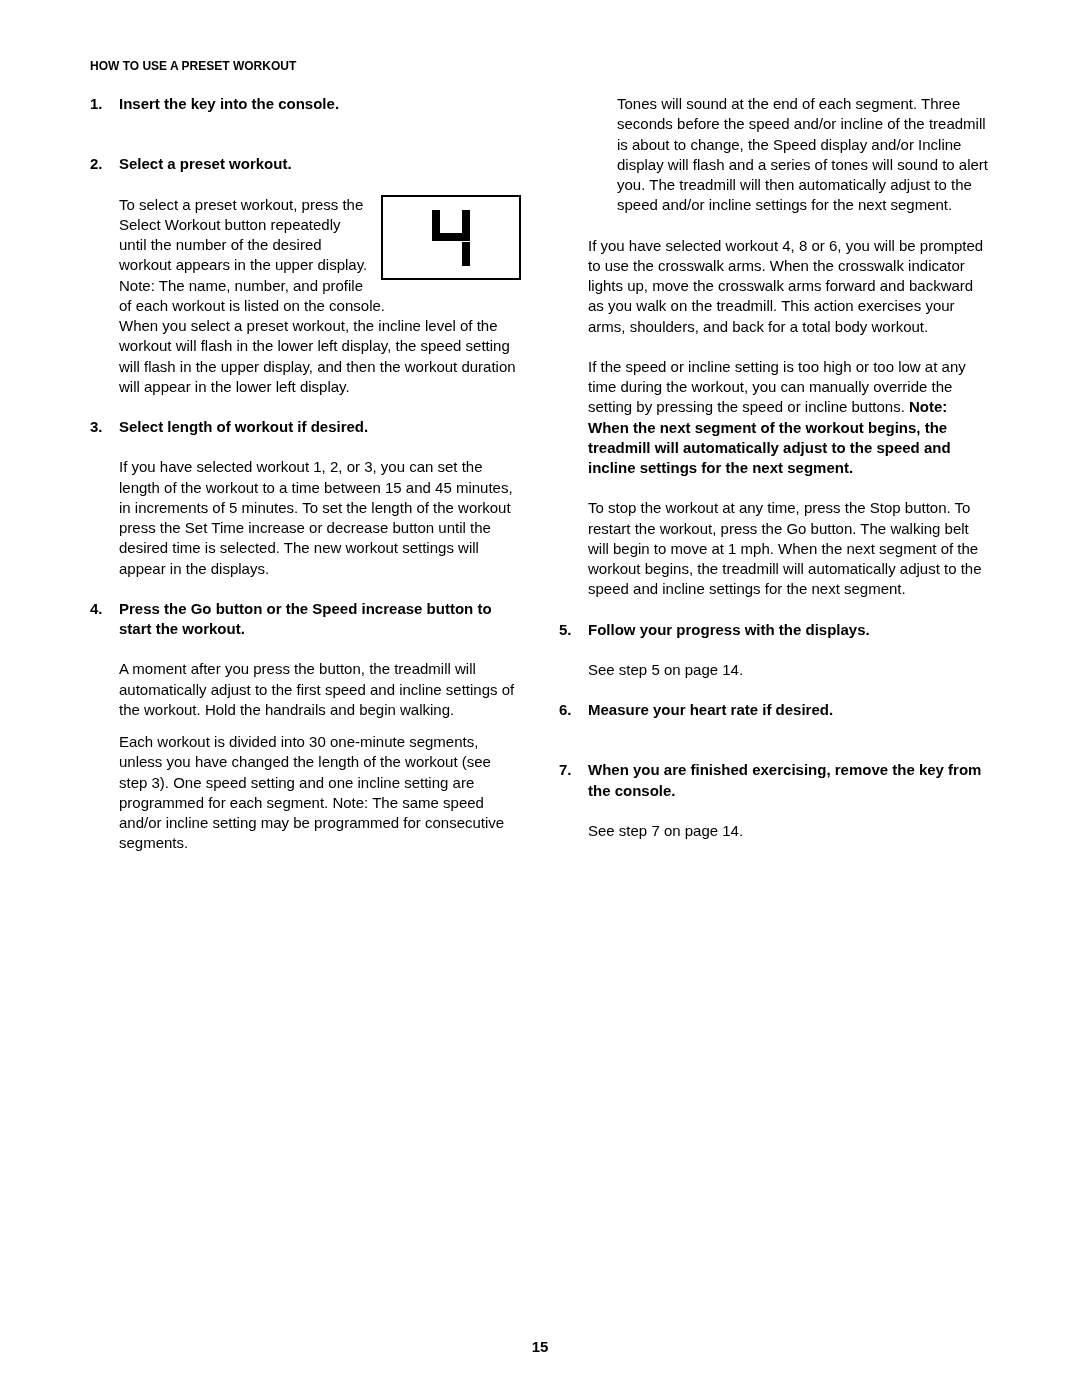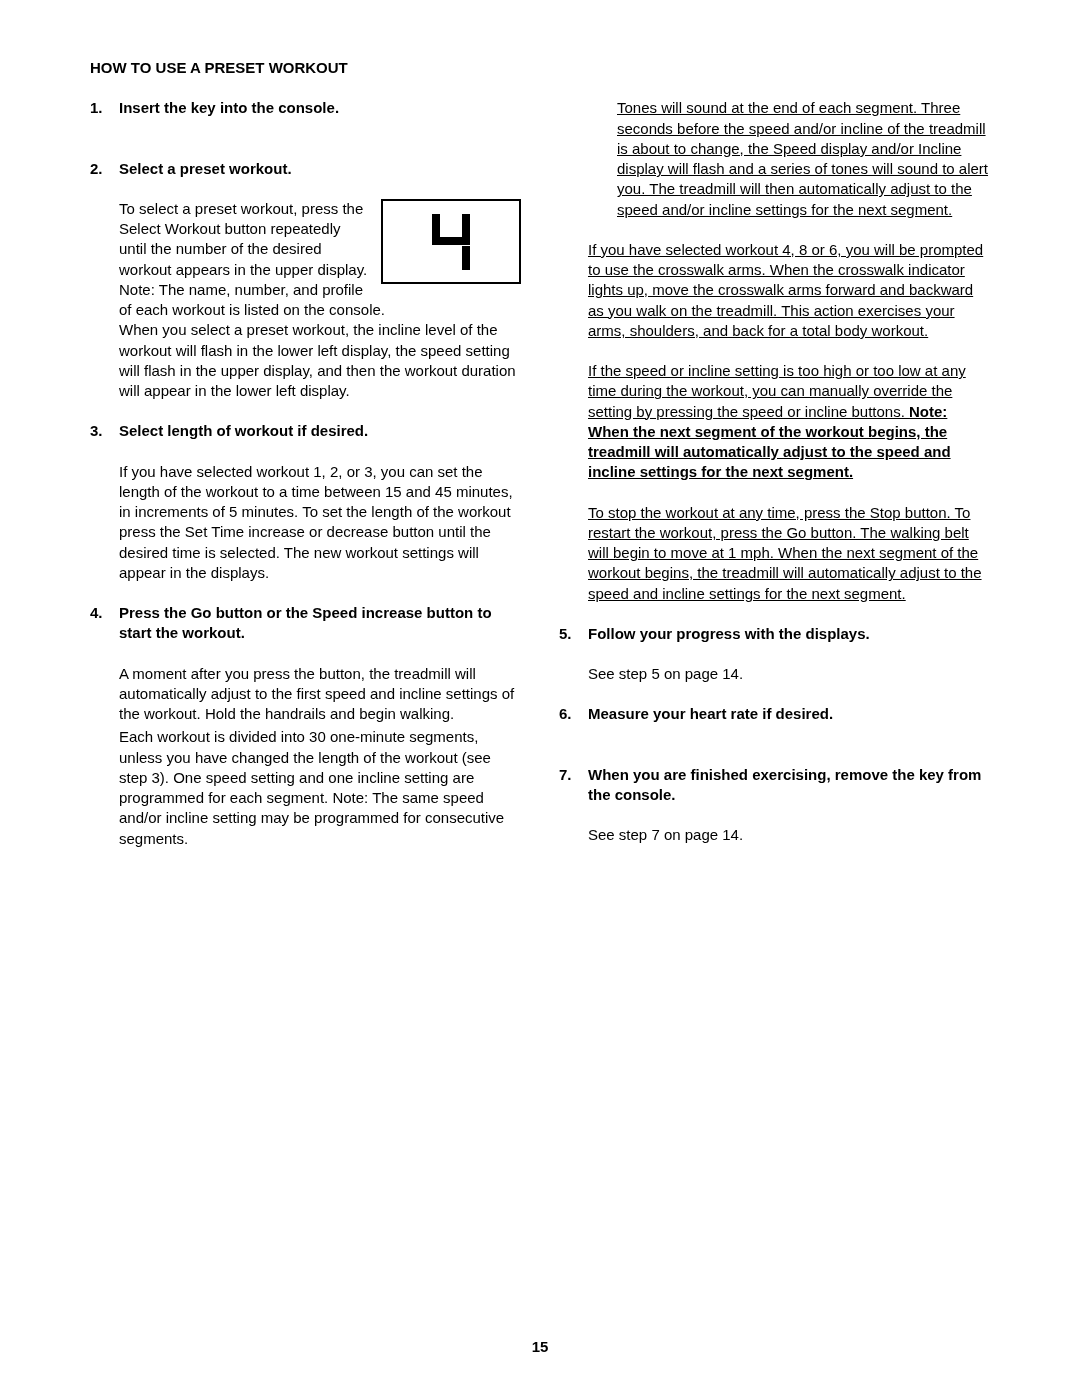--- a/index.html
+++ b/index.html
@@ -10,21 +10,21 @@
       color: #000;
       background: #fff;
       width: 1080px;
       height: 1397px;
       padding: 58px 90px 40px 90px;
       position: relative;
     }
     .section-title {
       font-weight: bold;
       margin-bottom: 20px;
-      font-size: 15px;
+      font-size: 12px;
     }
     .two-col {
       display: flex;
       gap: 38px;
     }
     .col {
       flex: 1;
       min-width: 0;
     }
     .step {
@@ -40,21 +40,21 @@
       width: 29px;
       flex-shrink: 0;
     }
     .step-title-text {
       flex: 1;
     }
     .step-body {
       padding-left: 29px;
     }
     .step-body p {
-      margin-bottom: 3px;
+      margin-bottom: 12px;
     }
     .step-body p:last-child {
       margin-bottom: 0;
     }
     .display-figure {
       float: right;
       width: 140px;
       height: 85px;
       border: 2px solid #000;
       margin-left: 10px;
@@ -152,21 +152,21 @@
       </div>
       <div class="step-body">
         <p>A moment after you press the button, the treadmill will automatically adjust to the first speed and incline settings of the workout. Hold the handrails and begin walking.</p>
         <p>Each workout is divided into 30 one-minute segments, unless you have changed the length of the workout (see step 3). One speed setting and one incline setting are programmed for each segment. Note: The same speed and/or incline setting may be programmed for consecutive segments.</p>
       </div>
     </div>
 
   </div>
 
   <div class="col col-right">
-    <div style="padding-left:29px;text-decoration:underline;">
+    <div style="padding-left:29px;">
       <p class="continuation">Tones will sound at the end of each segment. Three seconds before the speed and/or incline of the treadmill is about to change, the Speed display and/or Incline display will flash and a series of tones will sound to alert you. The treadmill will then automatically adjust to the speed and/or incline settings for the next segment.</p>
       <p class="continuation">If you have selected workout 4, 8 or 6, you will be prompted to use the crosswalk arms. When the crosswalk indicator lights up, move the crosswalk arms forward and backward as you walk on the treadmill. This action exercises your arms, shoulders, and back for a total body workout.</p>
       <p class="continuation"><span>If the speed or incline setting is too high or too low at any time during the workout, you can manually override the setting by pressing the speed or incline buttons. </span><span class="bold">Note: When the next segment of the workout begins, the treadmill will automatically adjust to the speed and incline settings for the next segment.</span></p>
       <p class="continuation">To stop the workout at any time, press the Stop button. To restart the workout, press the Go button. The walking belt will begin to move at 1 mph. When the next segment of the workout begins, the treadmill will automatically adjust to the speed and incline settings for the next segment.</p>
     </div>
 
     <div class="step">
       <div class="step-heading">
         <span class="step-num">5.</span>
         <span class="step-title-text">Follow your progress with the displays.</span>

